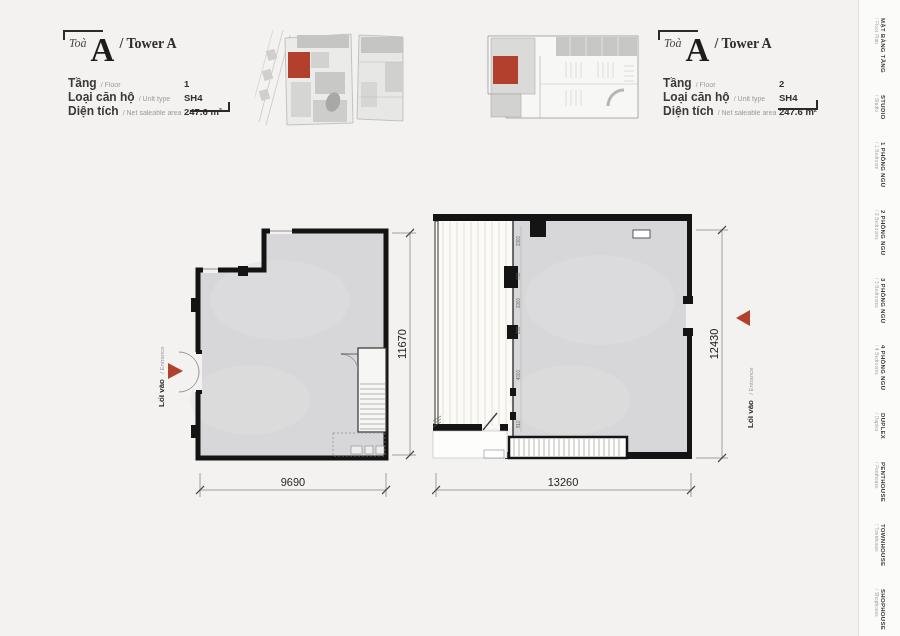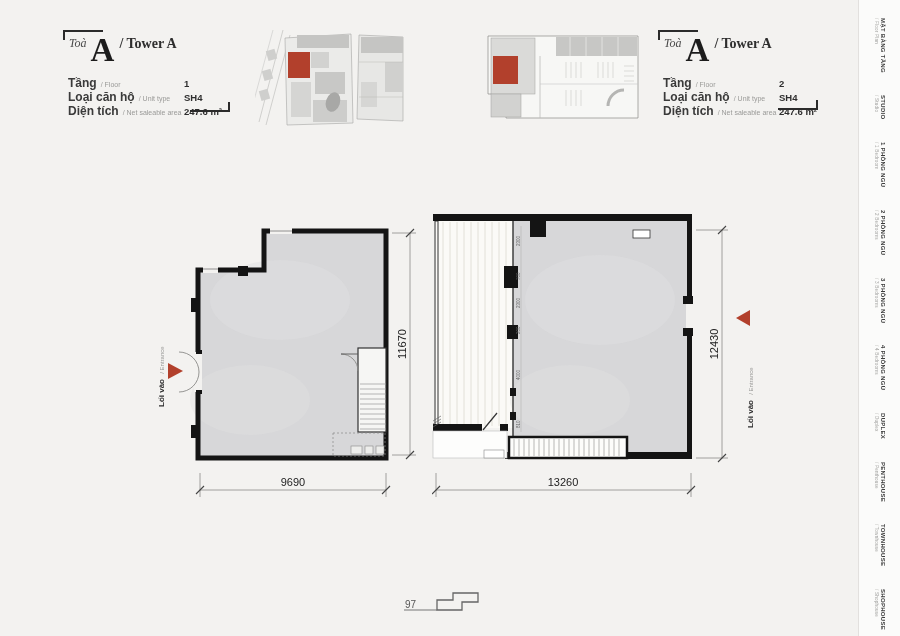--- a/index.html
+++ b/index.html
@@ -360,27 +360,20 @@
       <line x1="696" y1="458" x2="728" y2="458"></line>
       <line x1="722" y1="230" x2="722" y2="458"></line>
       <line x1="718" y1="234" x2="726" y2="226" stroke="#444" stroke-width="1.1"></line>
       <line x1="718" y1="462" x2="726" y2="454" stroke="#444" stroke-width="1.1"></line>
     </g>
     <g transform="translate(718,344) rotate(-90)">
       <text text-anchor="middle" font-size="11" fill="#222">12430</text>
     </g>
   </svg>
 
-  <div class="footer">
-    <svg width="100" height="34" viewBox="395 580 100 34">
-      <text x="405" y="606" font-size="10" fill="#555">97</text>
-      <line x1="404" y1="608" x2="437" y2="608" stroke="#777" stroke-width="1.2"></line>
-      <path d="M437,608 L437,598 L453,598 L453,591 L478,591 L478,600 L462,600 L462,608 Z" fill="none" stroke="#666" stroke-width="1.3"></path>
-    </svg>
-  </div>
 
   <div class="active-tab"></div>
   <nav class="sidebar">
     <div class="side-item">
       <span class="vn">MẶT BẰNG TẦNG</span>
       <span class="en">/ Floor Plan</span>
     </div>
     <div class="side-item">
       <span class="vn">STUDIO</span>
       <span class="en">/ Studio</span>

